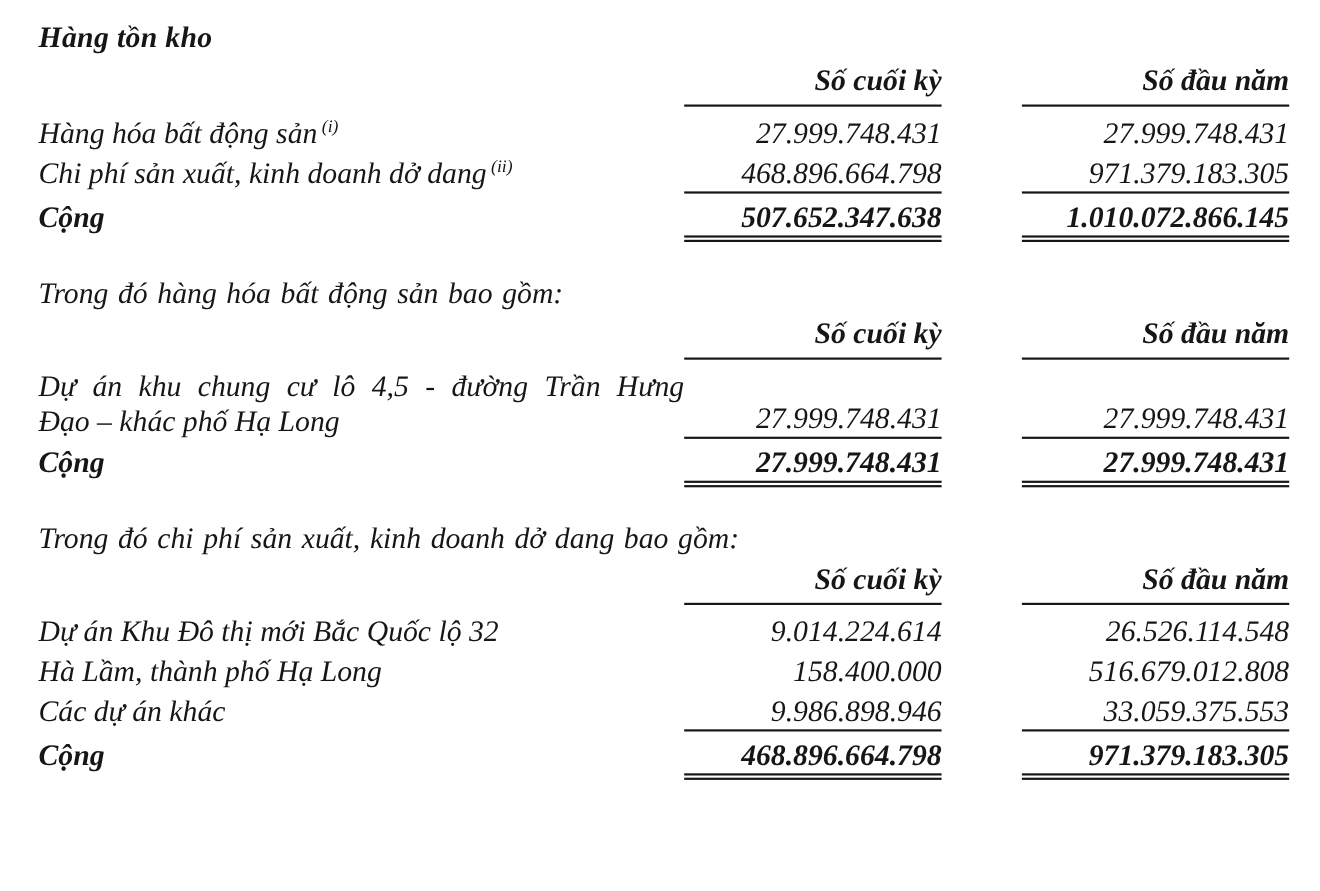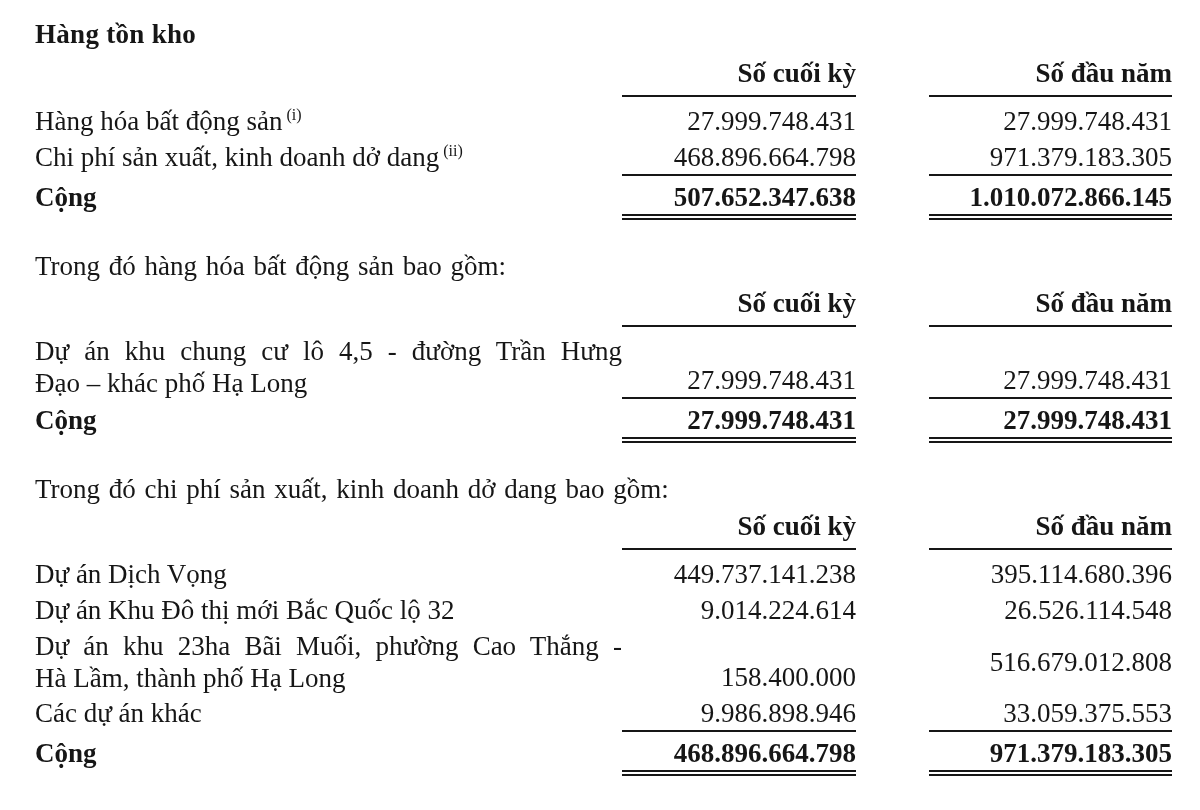--- a/index.html
+++ b/index.html
@@ -3,21 +3,21 @@
 <meta charset="utf-8">
 <style>
   * { margin: 0; padding: 0; box-sizing: border-box; }
   html, body { background: #ffffff; }
   body {
     width: 1200px; height: 810px;
     font-family: "Liberation Serif", "DejaVu Serif", serif;
     color: #161616;
     overflow: hidden;
   }
-  .page { width: 1200px; height: 810px; padding: 18px 27px 0 35px; background: #ffffff; }
+  .page { width: 1200px; height: 810px; padding: 18px 27px 0 35px; background: #ffffff; font-style: italic; }
 
   .doc-title {
     font-size: 27px; line-height: 32px; font-weight: 700;
     letter-spacing: 0.3px; margin-bottom: 8px;
   }
 
   .sec-heading {
     font-size: 27px; line-height: 32px; font-weight: 400;
     word-spacing: 2px; margin-bottom: 6px;
   }
@@ -119,37 +119,30 @@
 
   <div class="sec-heading mt-sec">Trong đó chi phí sản xuất, kinh doanh dở dang bao gồm:</div>
 
   <div class="trow hdr-row">
     <div class="c-label"></div>
     <div class="c-end">Số cuối kỳ</div>
     <div></div>
     <div class="c-begin">Số đầu năm</div>
   </div>
 
-  <div class="trow data-row">
-    <div class="c-label">Dự án Dịch Vọng</div>
-    <div class="c-end">449.737.141.238</div>
-    <div></div>
-    <div class="c-begin">395.114.680.396</div>
-  </div>
 
   <div class="trow data-row">
     <div class="c-label">Dự án Khu Đô thị mới Bắc Quốc lộ 32</div>
     <div class="c-end">9.014.224.614</div>
     <div></div>
     <div class="c-begin">26.526.114.548</div>
   </div>
 
   <div class="trow data-row two-line">
     <div class="c-label">
-      <span class="just">Dự án khu 23ha Bãi Muối, phường Cao Thắng -</span>
       <span class="ln">Hà Lầm, thành phố Hạ Long</span>
     </div>
     <div class="c-end v-end">158.400.000</div>
     <div></div>
     <div class="c-begin v-center">516.679.012.808</div>
   </div>
 
   <div class="trow data-row rule-row">
     <div class="c-label">Các dự án khác</div>
     <div class="c-end">9.986.898.946</div>

